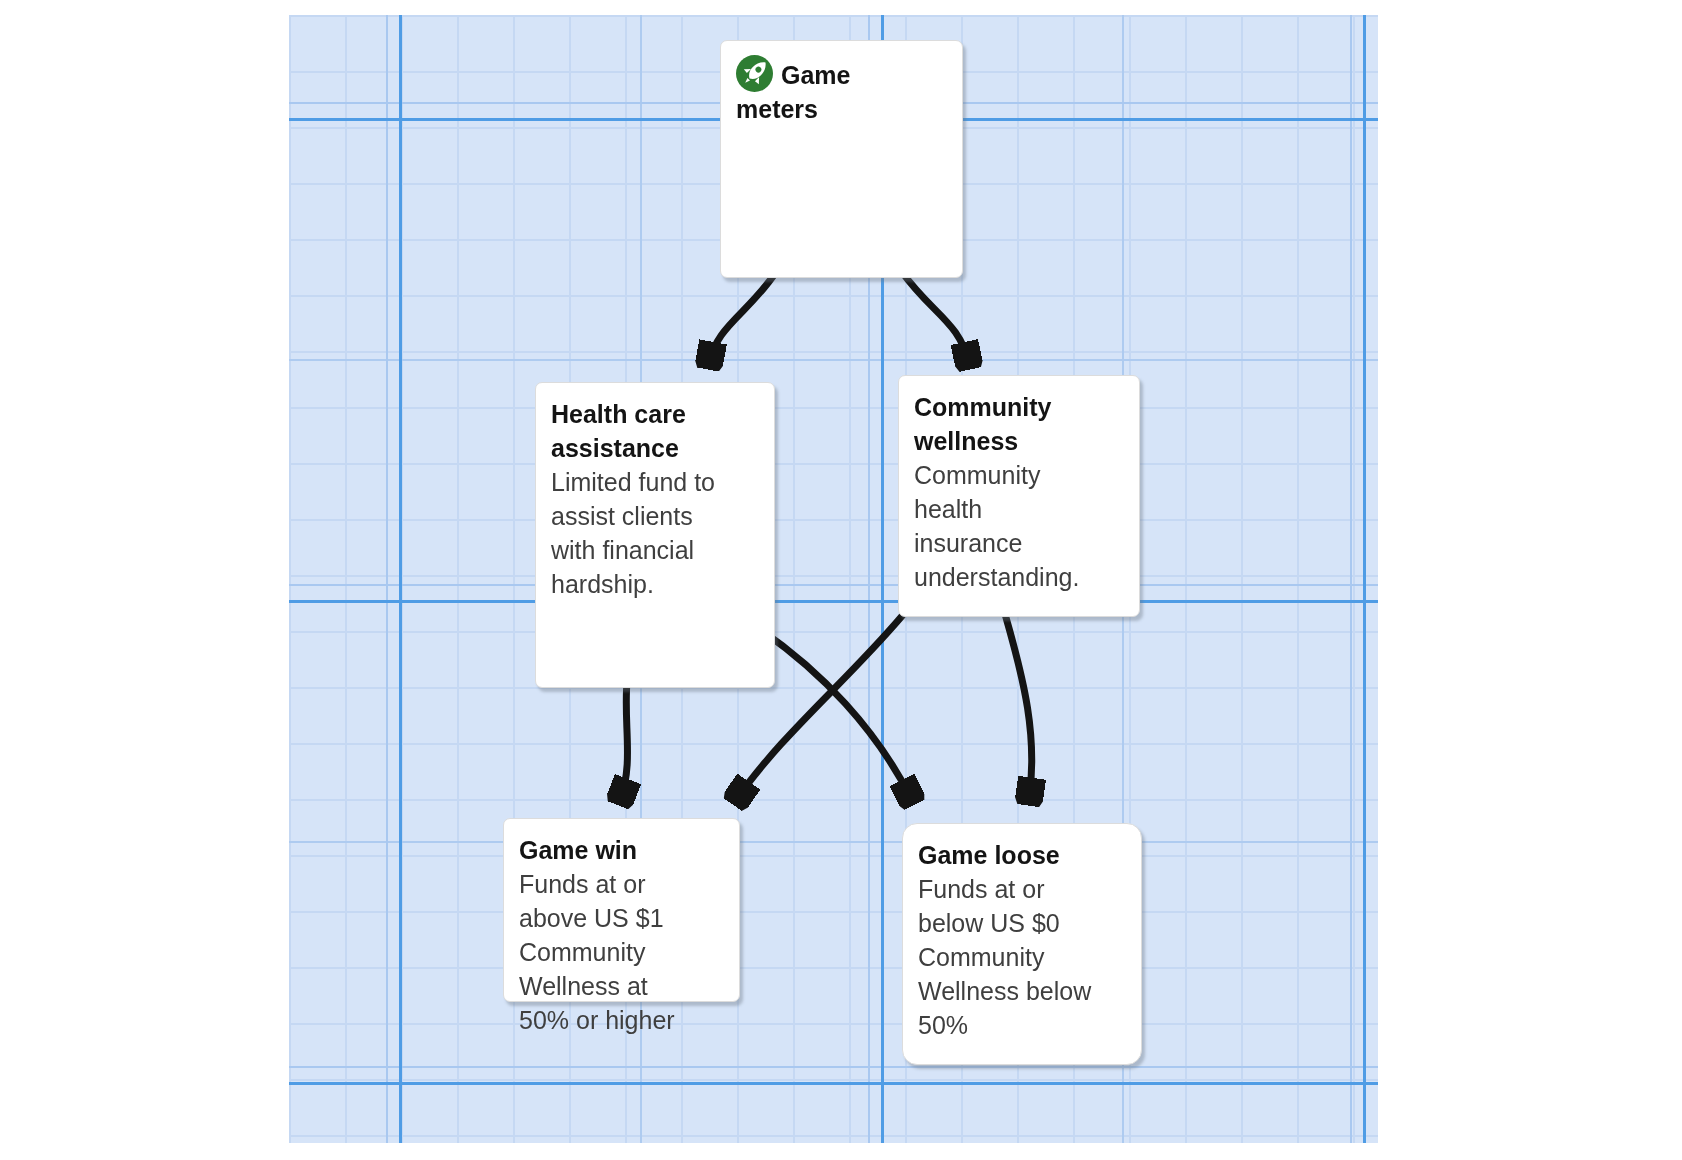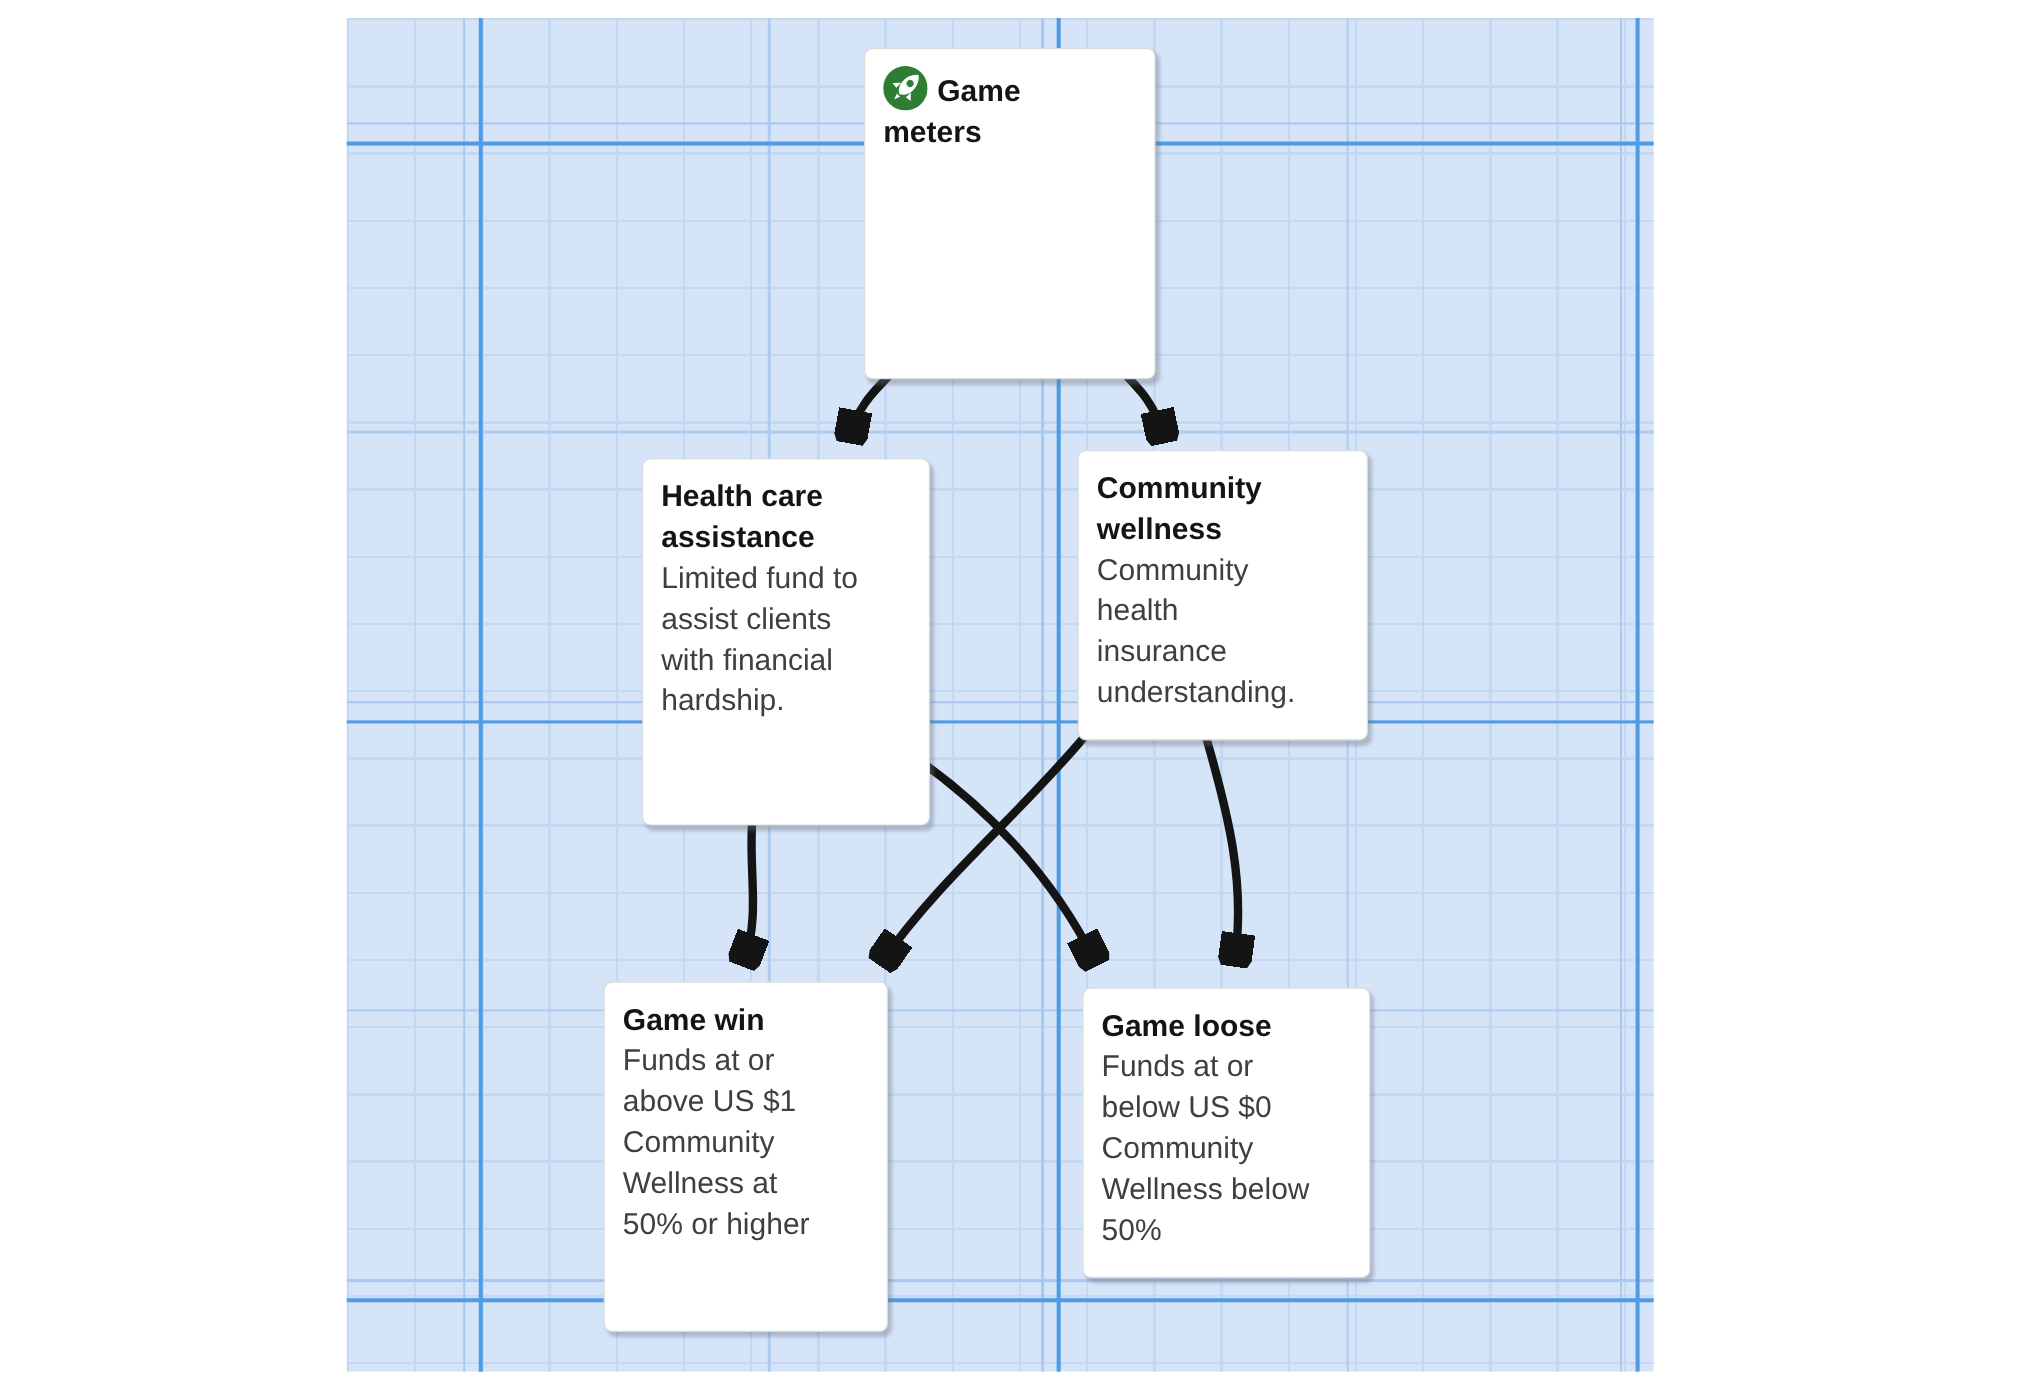--- a/index.html
+++ b/index.html
@@ -36,25 +36,25 @@
   .card{
     position:absolute;z-index:3;background:#ffffff;border:1px solid #dcdcdc;
     border-radius:7px;box-shadow:3px 4px 3px rgba(105,115,130,0.38);
     padding:14px 15px;box-sizing:border-box;
   }
   .card-title{font-weight:700;color:#141414;font-size:25px;line-height:34px;}
   .card-title .t, .card-body{white-space:pre-line;}
   .card-body{color:#3f3f3f;font-size:25px;line-height:34px;}
   .badge-icon{display:inline-block;width:37px;height:37px;vertical-align:-8px;margin-right:8px;}
   
-  #n-game-meters{left:720px;top:40px;width:243px;height:276px;}
+  #n-game-meters{left:720px;top:40px;width:243px;height:238px;}
   #n-health-care{left:535px;top:382px;width:240px;height:306px;}
   #n-community-wellness{left:898px;top:375px;width:242px;height:242px;}
-  #n-game-win{left:503px;top:818px;width:237px;height:292px;}
-  #n-game-loose{left:902px;top:823px;width:240px;height:242px;}
+  #n-game-win{left:503px;top:818px;width:237px;height:184px;}
+  #n-game-loose{left:902px;top:823px;width:240px;height:242px;border-radius:15px;}
 </style>
 </head>
 <body>
 
 <div class="stage">
   <div class="grid"></div>
 
   <svg class="edges" viewBox="0 0 1682 1160" xmlns="http://www.w3.org/2000/svg">
     <defs>
       <marker id="ah" viewBox="0 0 10 10" refX="8" refY="5" markerWidth="4" markerHeight="4" orient="auto-start-reverse">

